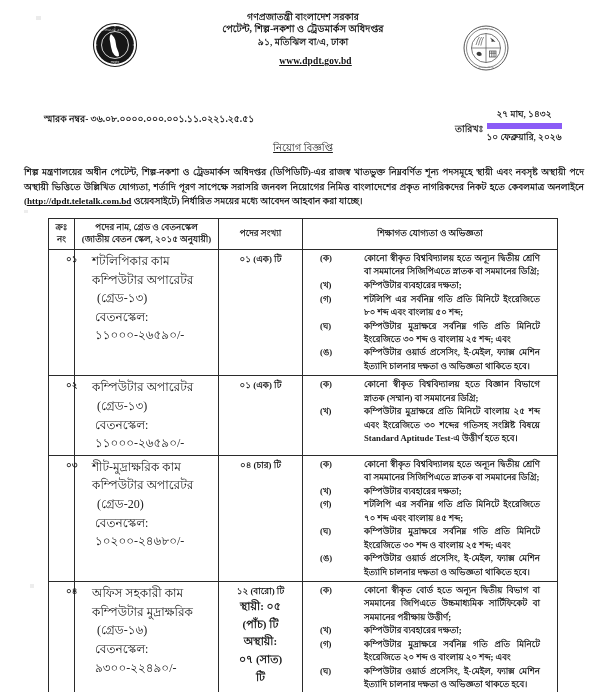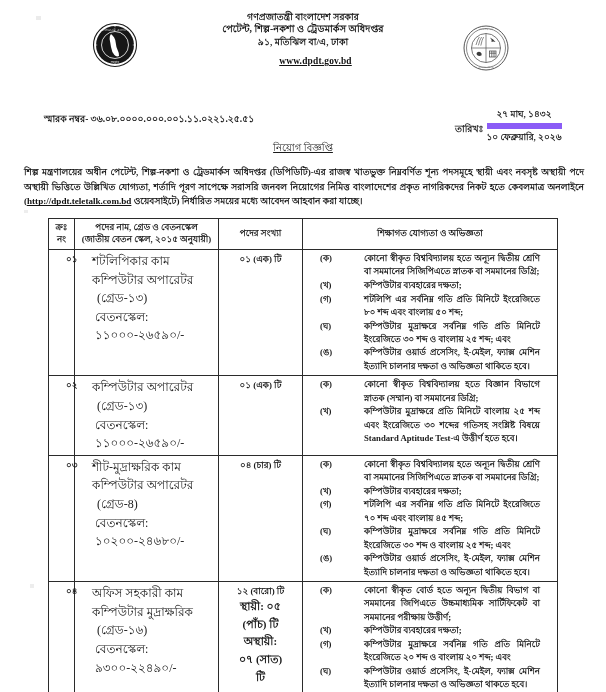--- a/index.html
+++ b/index.html
@@ -356,21 +356,21 @@
             <span class="q-mark">(খ)</span>
             <span class="q-text">কম্পিউটার মুদ্রাক্ষরে প্রতি মিনিটে বাংলায় ২৫ শব্দ এবং ইংরেজিতে ৩০ শব্দের গতিসহ সংশ্লিষ্ট বিষয়ে Standard Aptitude Test-এ উত্তীর্ণ হতে হবে।</span>
           </div>
         </td>
       </tr>
 
       <tr>
         <td class="sl">০৩</td>
         <td class="post">
           <span class="name">শীট-মুদ্রাক্ষরিক কাম কম্পিউটার অপারেটর</span>
-          <span class="grade">(গ্রেড-8)</span>
+          <span class="grade">(গ্রেড-20)</span>
           <span class="scale">বেতনস্কেল: ১০২০০-২৪৬৮০/-</span>
         </td>
         <td class="count">
           <span>০৪ (চার) টি</span>
         </td>
         <td class="qual">
           <div class="q-item">
             <span class="q-mark">(ক)</span>
             <span class="q-text">কোনো স্বীকৃত বিশ্ববিদ্যালয় হতে অন্যূন দ্বিতীয় শ্রেণি বা সমমানের সিজিপিএতে স্নাতক বা সমমানের ডিগ্রি;</span>
           </div>

